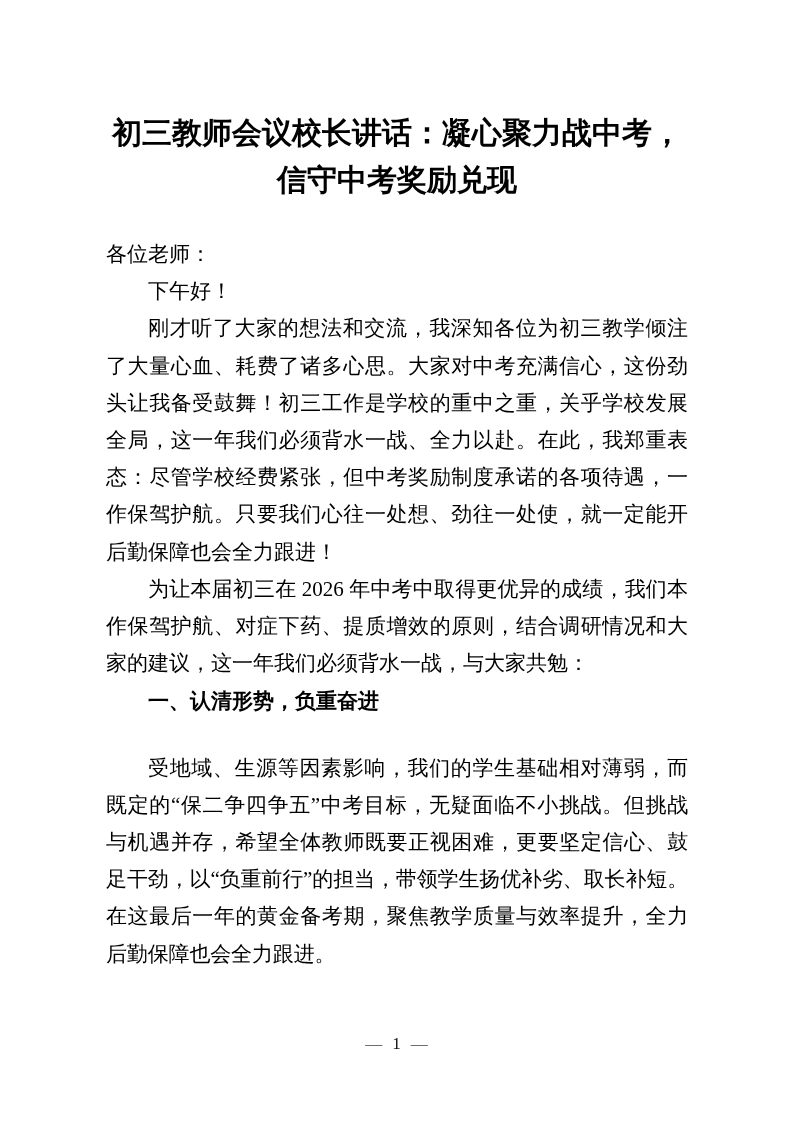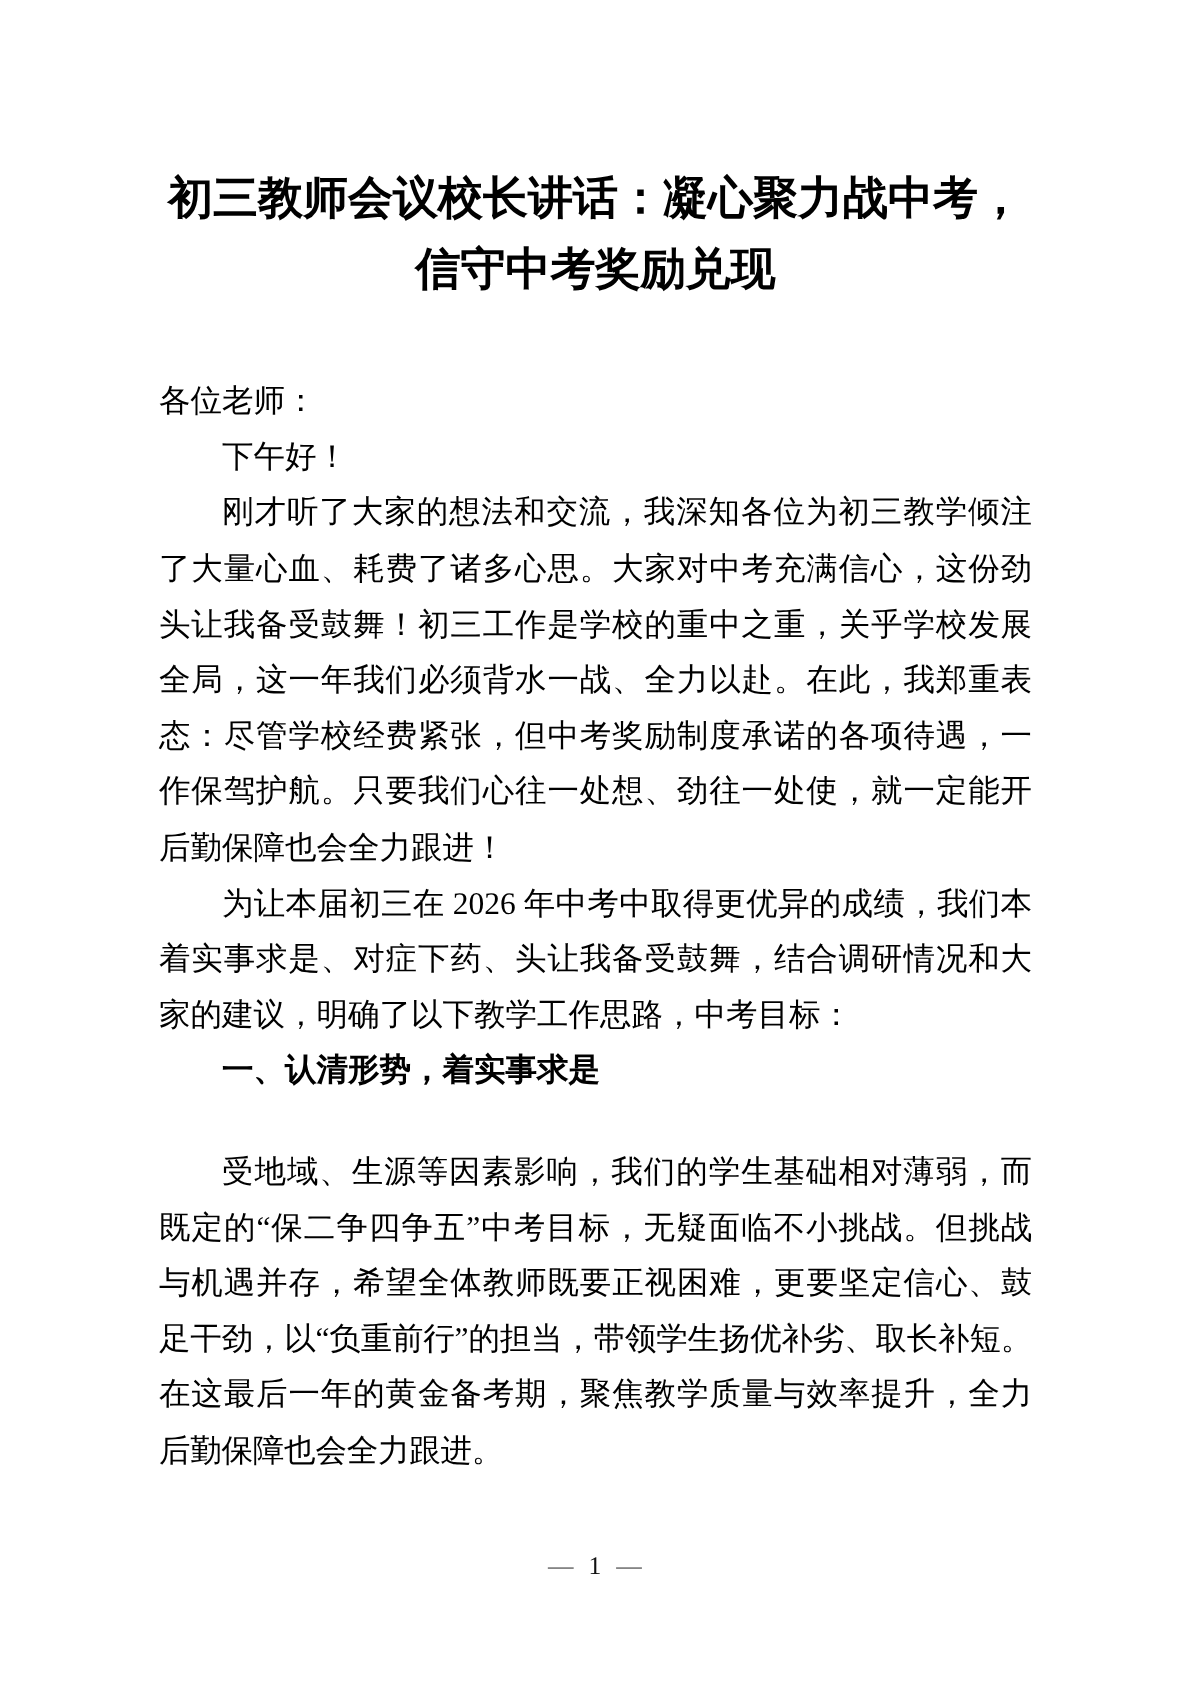--- a/index.html
+++ b/index.html
@@ -12,21 +12,21 @@
     width: 793px;
     height: 1122px;
     background: #ffffff;
     overflow: hidden;
     box-sizing: border-box;
     padding: 0 105px 0 106px;
     color: #000;
     font-family: "Liberation Serif", "DejaVu Serif", serif;
   }
   .doc-title {
-    margin: 109px 0 46px 0;
+    margin: 109px 0 33px 0;
     font-size: 30px;
     line-height: 47px;
     font-weight: 700;
     text-align: center;
     font-family: "Liberation Serif", "DejaVu Serif", serif;
   }
   .doc-title .title-line {
     white-space: nowrap;
   }
   .body-area {
@@ -86,25 +86,25 @@
         <div class="line fill">刚才听了大家的想法和交流，我深知各位为初三教学倾注</div>
         <div class="line fill">了大量心血、耗费了诸多心思。大家对中考充满信心，这份劲</div>
         <div class="line fill">头让我备受鼓舞！初三工作是学校的重中之重，关乎学校发展</div>
         <div class="line fill">全局，这一年我们必须背水一战、全力以赴。在此，我郑重表</div>
         <div class="line fill">态：尽管学校经费紧张，但中考奖励制度承诺的各项待遇，一</div>
         <div class="line fill">作保驾护航。只要我们心往一处想、劲往一处使，就一定能开</div>
         <div class="line">后勤保障也会全力跟进！</div>
       </div>
     <div class="block indent">
         <div class="line fill">为让本届初三在 2026 年中考中取得更优异的成绩，我们本</div>
-        <div class="line fill">着实事求是、对症下药、头让我备受鼓舞，结合调研情况和大</div>
-        <div class="line">家的建议，明确了以下教学工作思路，中考目标：</div>
+        <div class="line fill">作保驾护航、对症下药、提质增效的原则，结合调研情况和大</div>
+        <div class="line">家的建议，这一年我们必须背水一战，与大家共勉：</div>
       </div>
     <div class="block heading indent">
-        <div class="line">一、认清形势，着实事求是</div>
+        <div class="line">一、认清形势，负重奋进</div>
       </div>
     <div class="block indent tightpunct">
         <div class="line fill">受地域、生源等因素影响，我们的学生基础相对薄弱，而</div>
         <div class="line fill">既定的“保二争四争五”中考目标，无疑面临不小挑战。但挑战</div>
         <div class="line fill">与机遇并存，希望全体教师既要正视困难，更要坚定信心、鼓</div>
         <div class="line fill">足干劲，以“负重前行”的担当，带领学生扬优补劣、取长补短。</div>
         <div class="line fill">在这最后一年的黄金备考期，聚焦教学质量与效率提升，全力</div>
         <div class="line">后勤保障也会全力跟进。</div>
       </div>
   </div>

